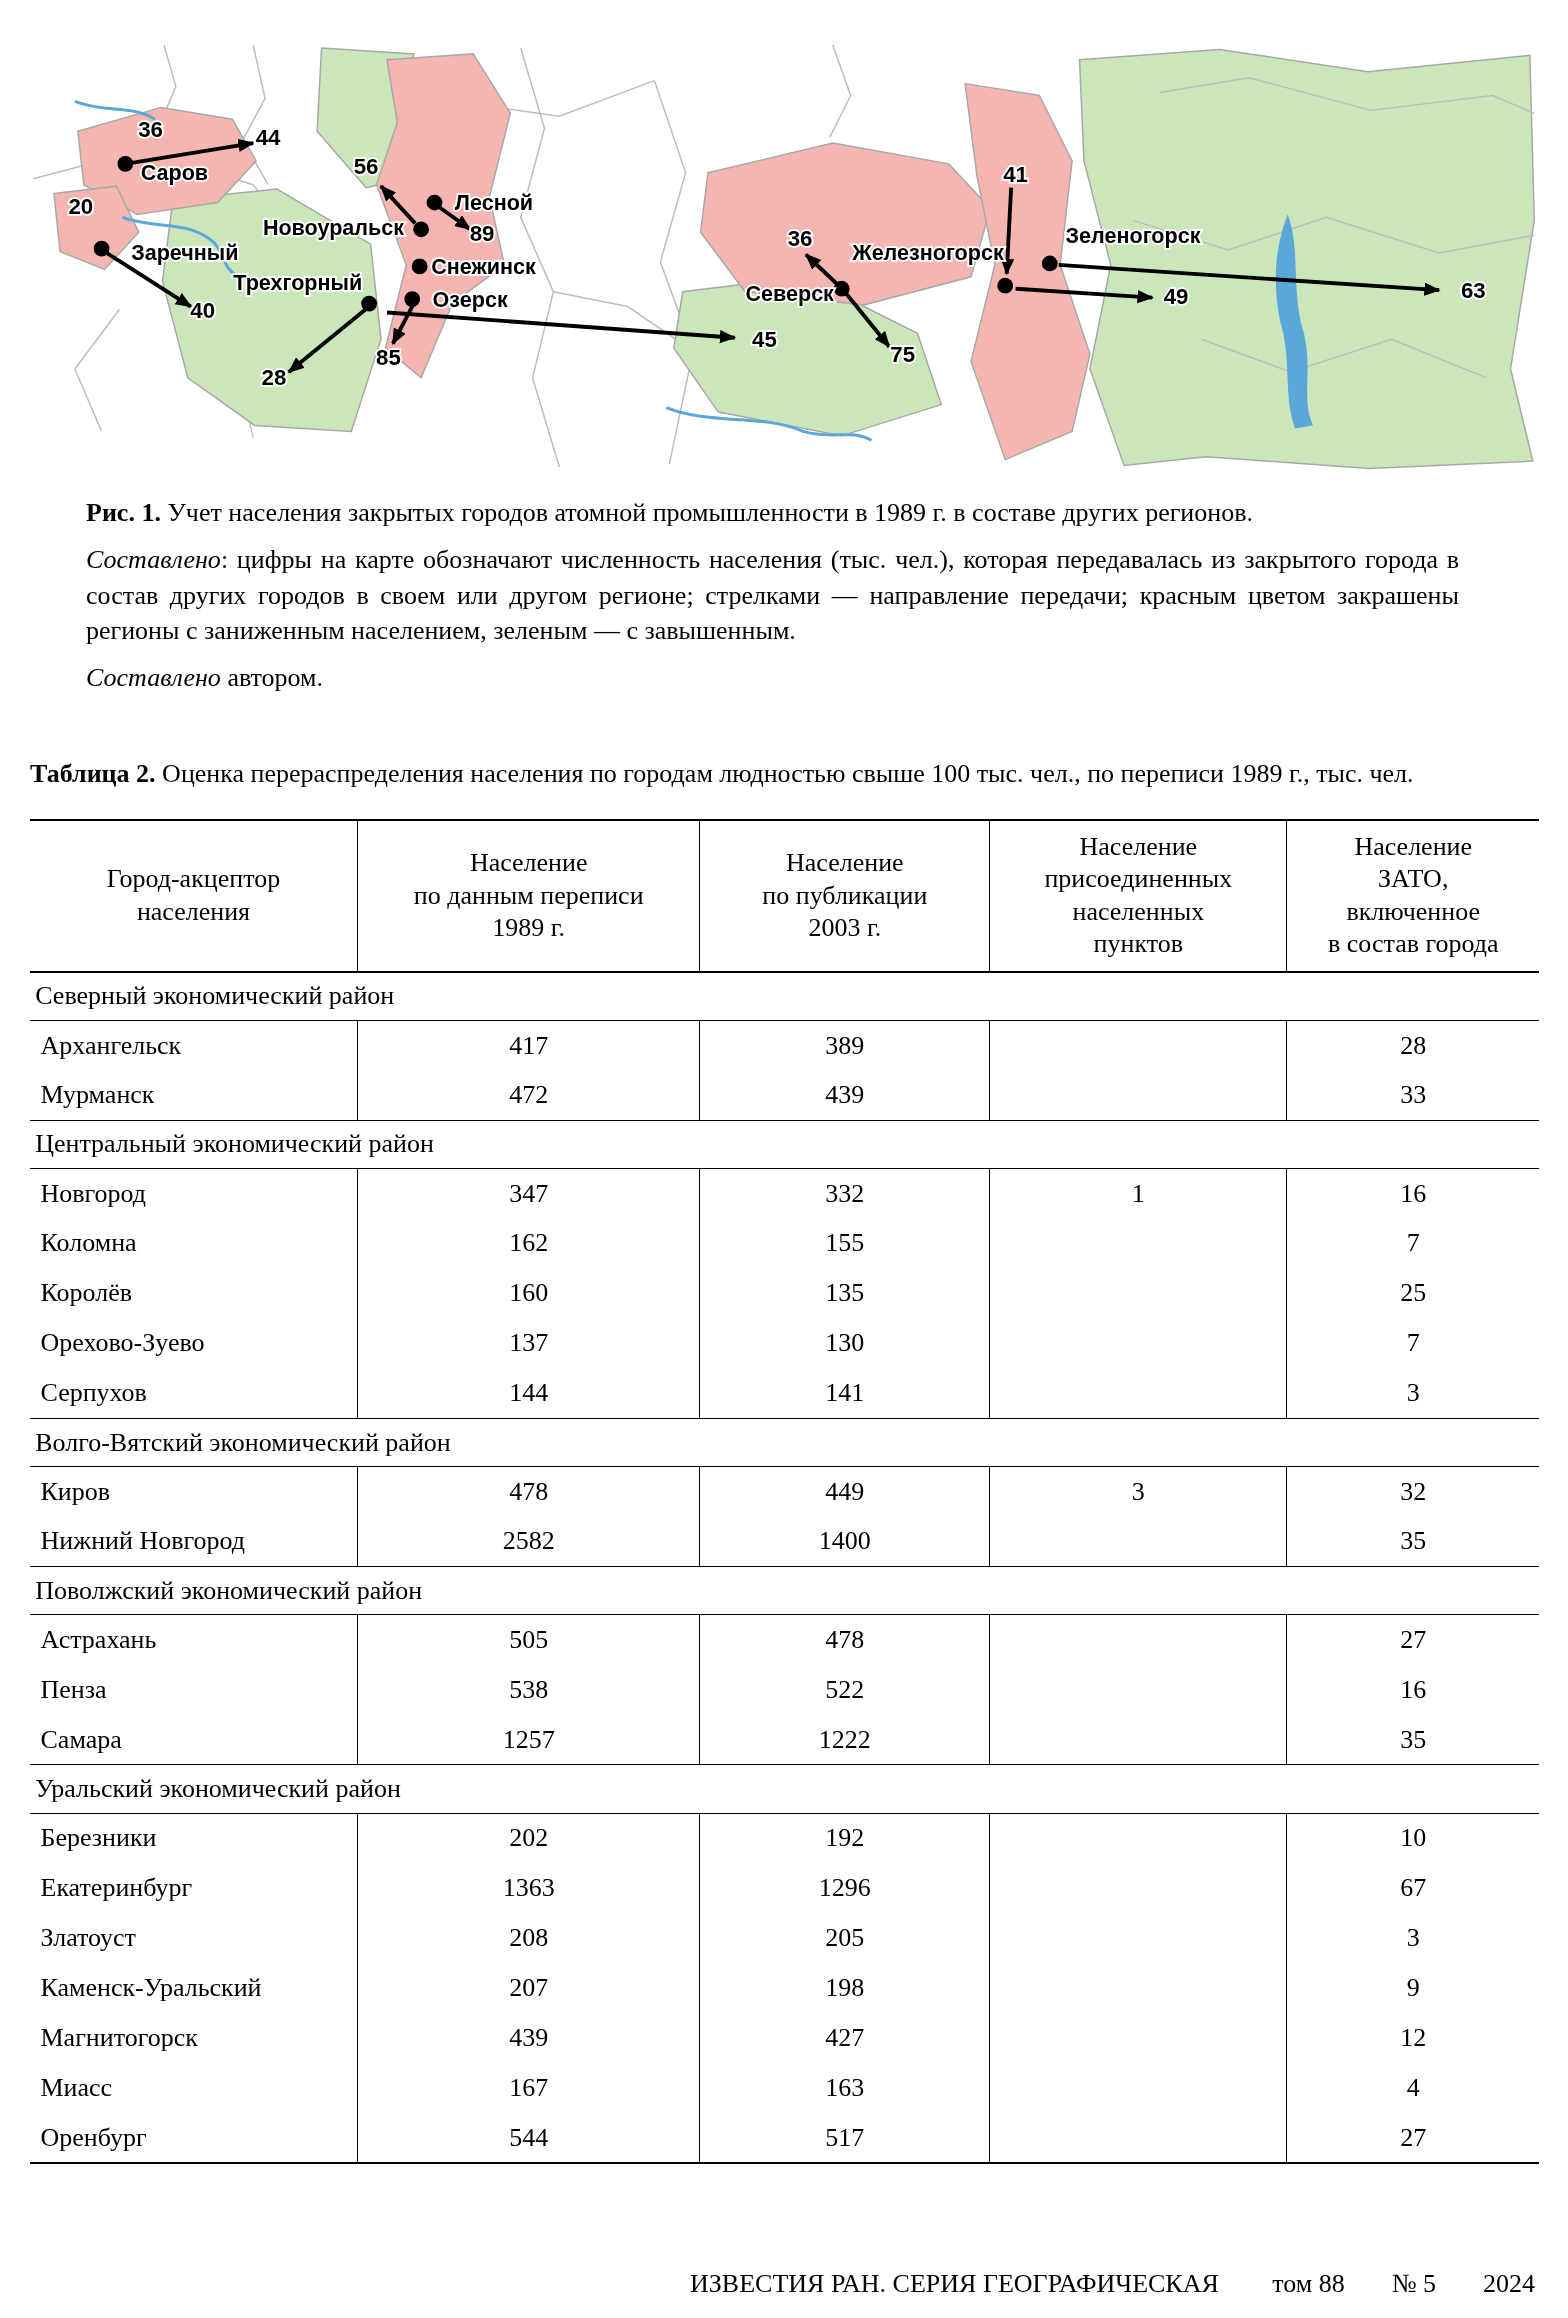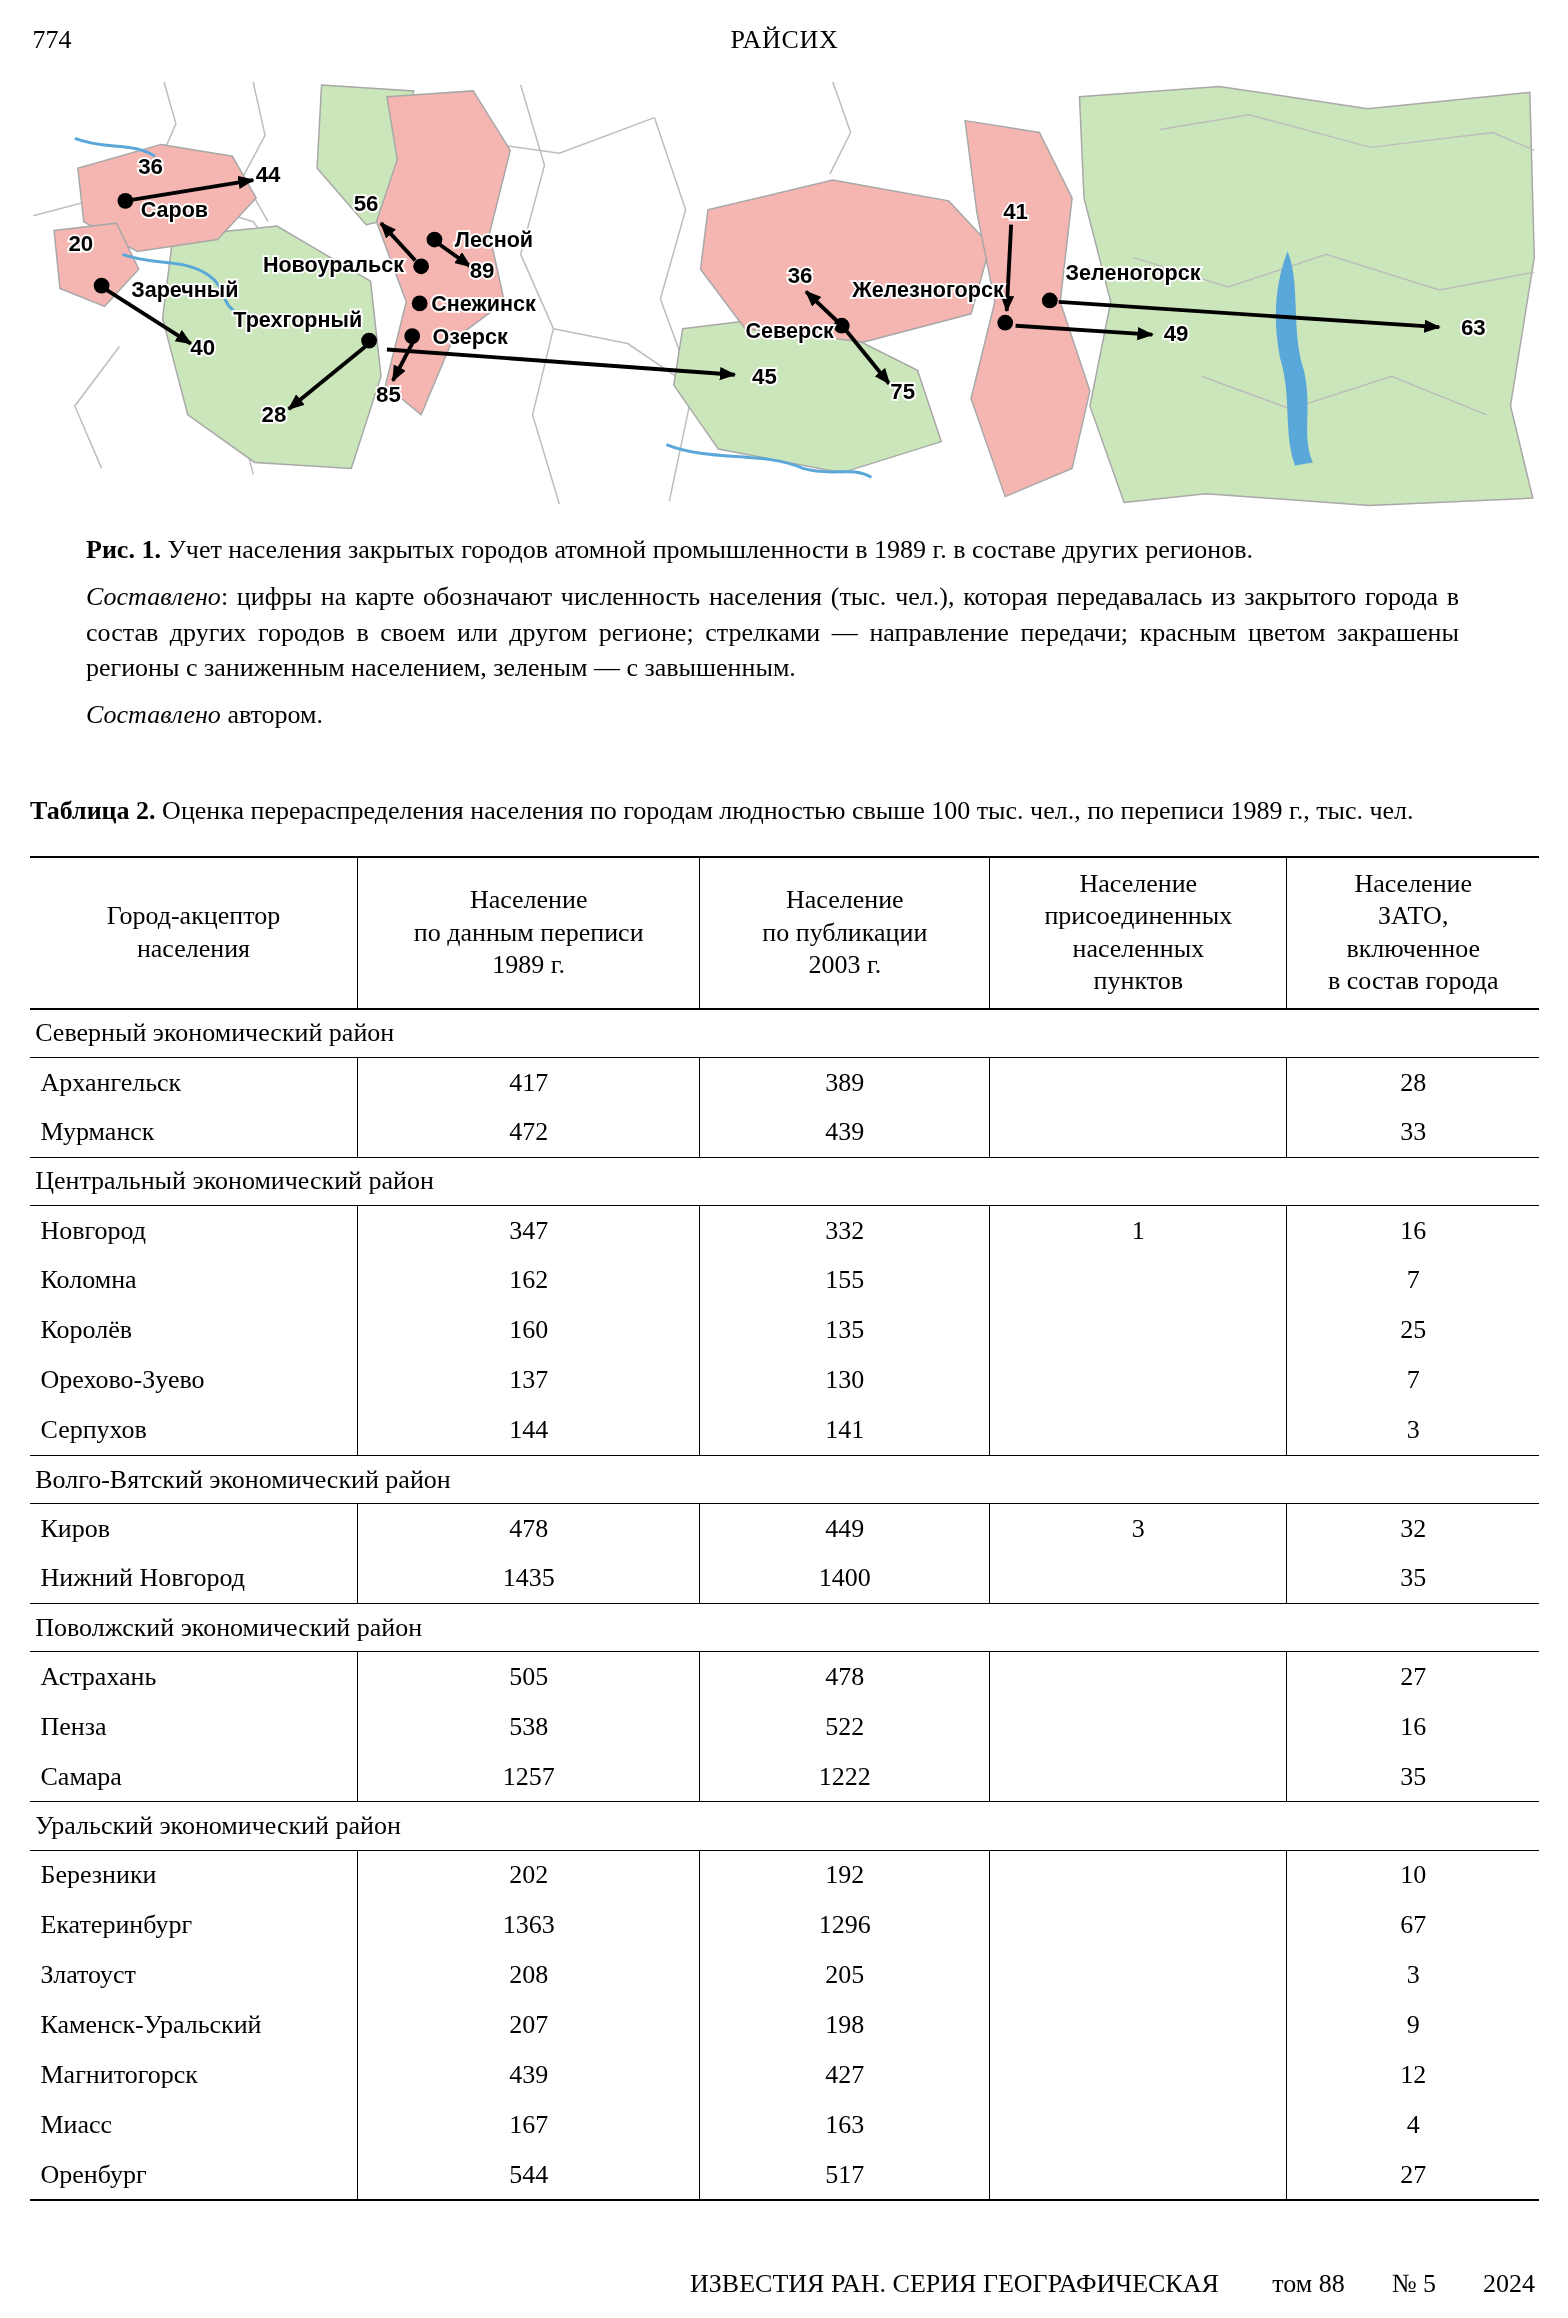--- a/index.html
+++ b/index.html
@@ -59,24 +59,20 @@
   footer{position:absolute;left:30px;right:30px;bottom:19.6px;
          display:flex;justify-content:flex-end;align-items:flex-start;gap:47px;
          font-size:26px;padding-right:3.9px;}
   footer .journal{margin-right:6.5px;}
 </style>
 </head>
 <body>
 
 <div class="page">
 
-  <div class="running-head">
-    <span class="rh-num">774</span>
-    <span class="rh-title">РАЙСИХ</span>
-  </div>
 
   <figure>
     <svg class="map" viewBox="0 0 1015 290">
       <defs>
         <marker id="ah" markerUnits="userSpaceOnUse" markerWidth="12" markerHeight="10" refX="10" refY="4.5" orient="auto">
           <path d="M0,0 L11,4.5 L0,9 Z" fill="#000"></path>
         </marker>
       </defs>
 
       <g>
@@ -262,21 +258,21 @@
         </tr>
         <tr class="body">
           <td class="city">Киров</td>
           <td class="num">478</td>
           <td class="num">449</td>
           <td class="num">3</td>
           <td class="num">32</td>
         </tr>
         <tr class="body">
           <td class="city">Нижний Новгород</td>
-          <td class="num">1435</td>
+          <td class="num">2582</td>
           <td class="num">1400</td>
           <td class="num"></td>
           <td class="num">35</td>
         </tr>
         <tr class="section">
           <td colspan="5">Поволжский экономический район</td>
         </tr>
         <tr class="body">
           <td class="city">Астрахань</td>
           <td class="num">505</td>

